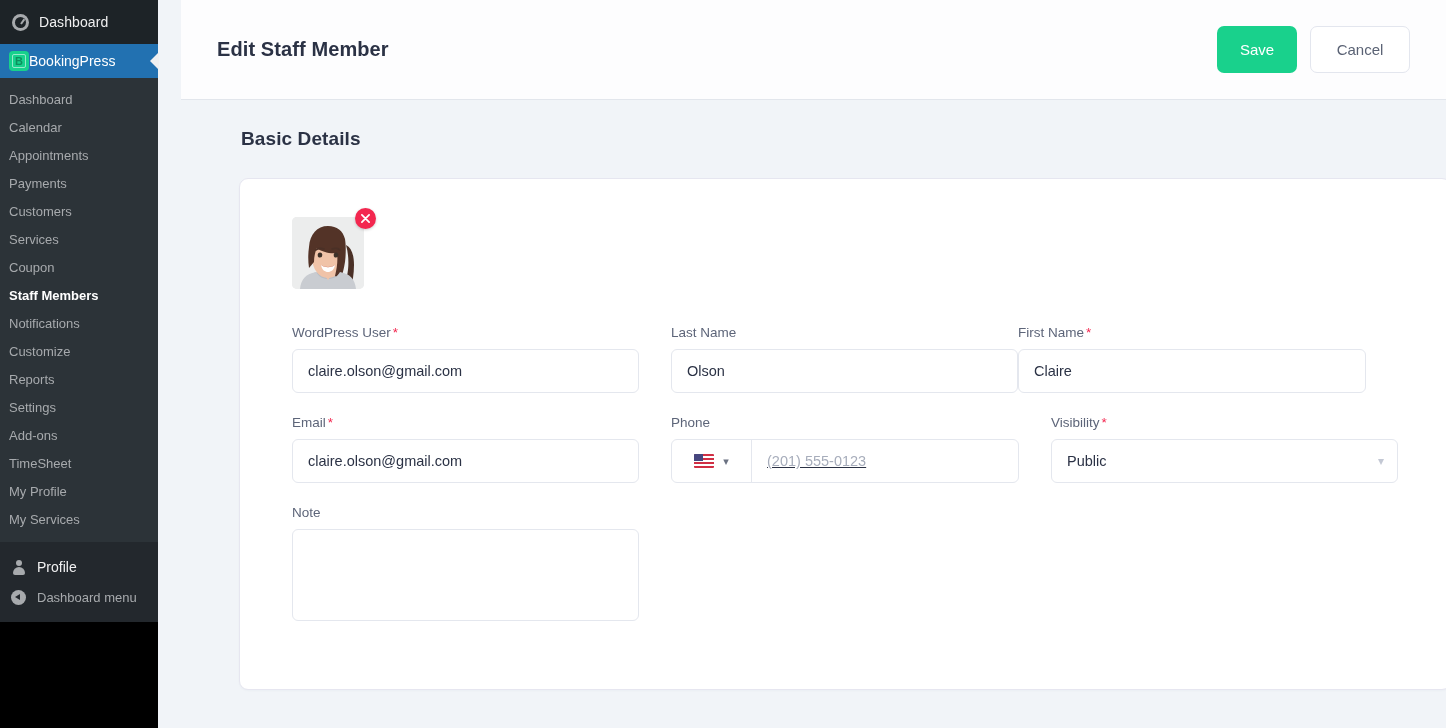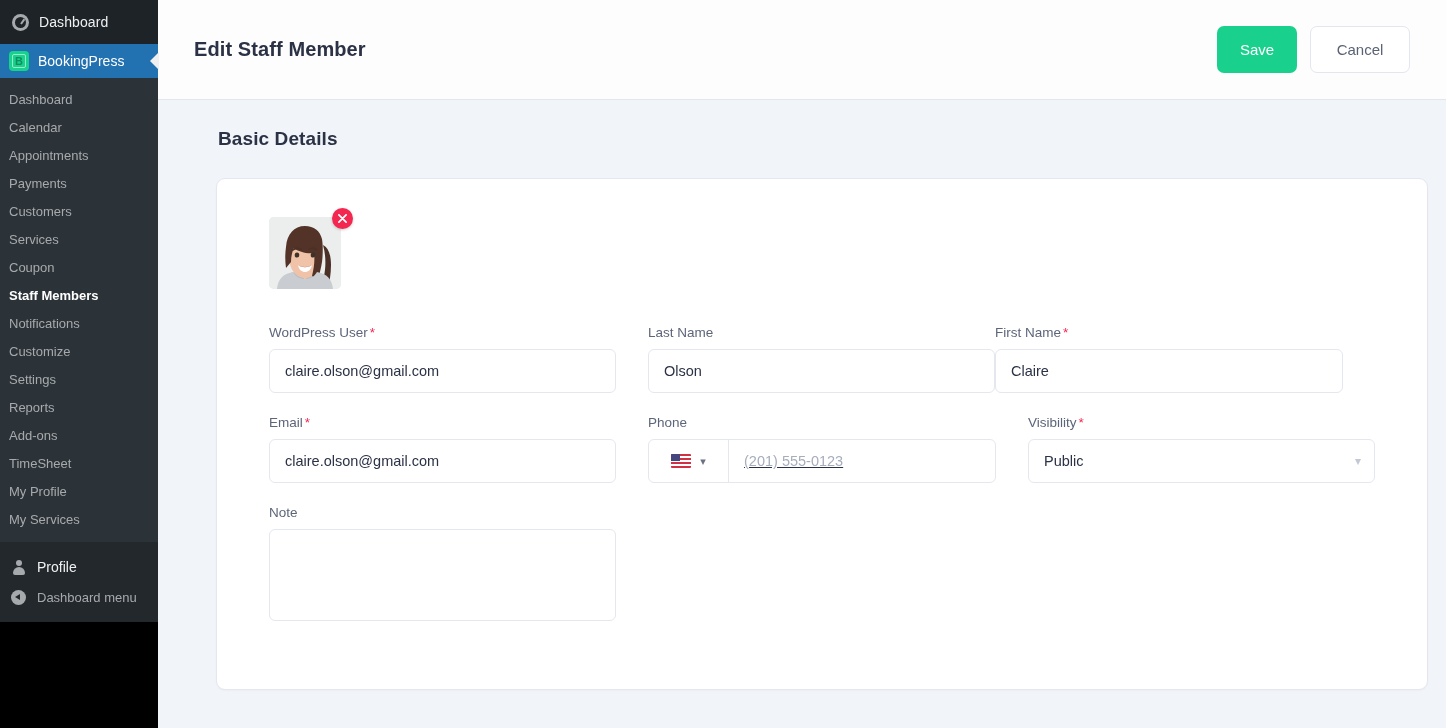--- a/index.html
+++ b/index.html
@@ -2,21 +2,21 @@
 <html><head>
 <meta charset="utf-8">
 <style>
   * { box-sizing: border-box; margin: 0; padding: 0; }
   html, body {
     width: 1446px; height: 728px;
     overflow: hidden;
     font-family: "Liberation Sans", sans-serif;
     background: #f1f4f8;
   }
-  .app { display: flex; width: 1446px; height: 728px; }
+  .app { display: flex; width: 1446px; height: 728px; gap: 23px; }
 
   
   .sidebar {
     width: 158px;
     flex: 0 0 158px;
     background: #1d2327;
     display: flex;
     flex-direction: column;
     position: relative;
   }
@@ -54,21 +54,21 @@
   .bp-row {
     height: 34px;
     display: flex;
     align-items: center;
     padding-left: 9px;
     background: #2271b1;
     color: #fff;
     font-size: 14px;
     position: relative;
   }
-  .bp-row .label { margin-left: 9px; }
+  .bp-row .label { }
   .bp-icon {
     width: 20px; height: 20px;
     border-radius: 4px;
     background: #17d18c;
     flex: 0 0 20px;
     position: relative;
     display: flex; align-items: center; justify-content: center;
   }
   .bp-icon span {
     font-size: 11px; color: #0d8f5e; font-weight: bold; line-height: 1;
@@ -388,24 +388,24 @@
       <div class="item current">
           <span>Staff Members</span>
         </div>
       <div class="item">
           <span>Notifications</span>
         </div>
       <div class="item">
           <span>Customize</span>
         </div>
       <div class="item">
+          <span>Reports</span>
+        </div>
+      <div class="item">
           <span>Settings</span>
-        </div>
-      <div class="item">
-          <span>Reports</span>
         </div>
       <div class="item">
           <span>Add-ons</span>
         </div>
       <div class="item">
           <span>TimeSheet</span>
         </div>
       <div class="item">
           <span>My Profile</span>
         </div>

